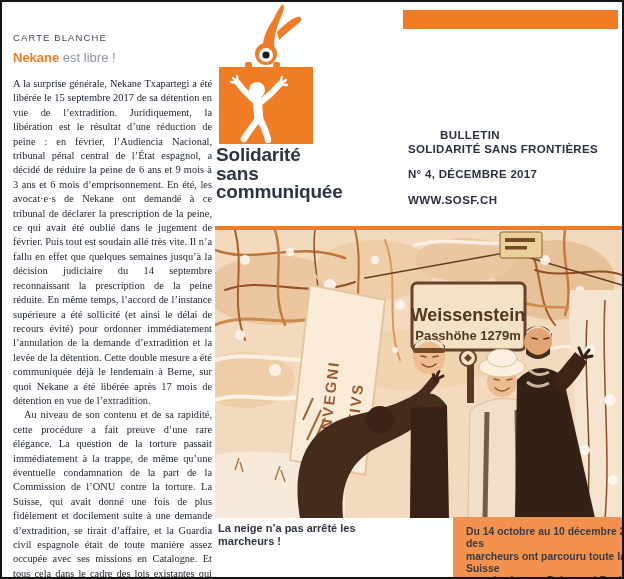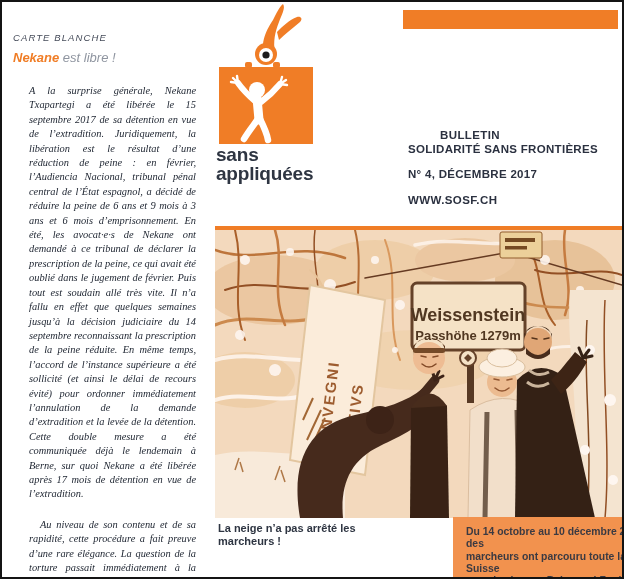--- a/index.html
+++ b/index.html
@@ -2,27 +2,27 @@
 <html lang="fr"><head>
 <meta charset="utf-8">
 <style>
   html,body{margin:0;padding:0;background:#e8e8e8;}
   .page{
     position:relative;width:624px;height:579px;box-sizing:border-box;
     background:#ffffff;border:2px solid #141414;overflow:hidden;
     font-family:"Liberation Sans",sans-serif;color:#232a38;
   }
   
-  .article{position:absolute;left:11px;top:30px;width:199px;height:545px;overflow:hidden;font-style:italic;}
+  .article{position:absolute;left:11px;top:30px;width:199px;height:545px;overflow:hidden;}
   .kicker{font-size:9.5px;letter-spacing:1.1px;font-weight:500;color:#454b59;margin:0 0 5px 0;}
   .title{font-size:13px;line-height:20px;margin:0 0 9px 0;font-weight:700;color:#f07d26;}
   .title .rest{color:#8f95a0;font-weight:400;}
   .body-text{font-family:"Liberation Serif",serif;font-size:10.4px;line-height:14.4px;
     text-align:justify;color:#222935;hyphens:auto;-webkit-hyphens:auto;}
-  .body-text p{margin:16px;}
+  .body-text p{margin:0;}
   .body-text p.indent{text-indent:11px;}
   
   .logo-svg{position:absolute;left:215px;top:0;}
   .logo-word{position:absolute;left:214px;top:144px;font-size:19px;line-height:18.5px;
     font-weight:700;color:#2e3542;letter-spacing:-0.2px;}
   
   .masthead{position:absolute;left:406px;top:126px;font-size:11.5px;line-height:14px;color:#2b3140;}
   .masthead .l1{font-weight:600;letter-spacing:0.4px;padding-left:32px;}
   .masthead .l2{font-weight:800;letter-spacing:0.3px;}
   .masthead .issue{font-weight:700;margin-top:11px;letter-spacing:0.3px;}
@@ -75,22 +75,23 @@
       <path d="M40,96 L42,118" stroke-width="9"></path>
       <path d="M39,100 C32,94 26,88 21,81" stroke-width="6"></path>
       <path d="M21,81 l-5,-5 M21,81 l-1,-7 M21,81 l-7,-1" stroke-width="2.4"></path>
       <path d="M44,100 C52,94 58,88 63,82" stroke-width="6"></path>
       <path d="M63,82 l6,-4 M63,82 l2,-7 M63,82 l7,1" stroke-width="2.4"></path>
       <path d="M41,117 C36,124 31,130 27,137" stroke-width="6.5"></path>
       <path d="M43,117 C47,125 50,131 51,138" stroke-width="6.5"></path>
     </g>
   </svg>
   <div class="logo-word">
+    <div>Solidarité</div>
     <div>sans</div>
-    <div>appliquées</div>
+    <div>communiquée</div>
   </div>
 
   <div class="masthead">
     <div class="l1">BULLETIN</div>
     <div class="l2">SOLIDARITÉ SANS FRONTIÈRES</div>
     <div class="issue">N° 4, DÉCEMBRE 2017</div>
     <div class="site">WWW.SOSF.CH</div>
   </div>
 
   <div class="photo-rule"></div>

